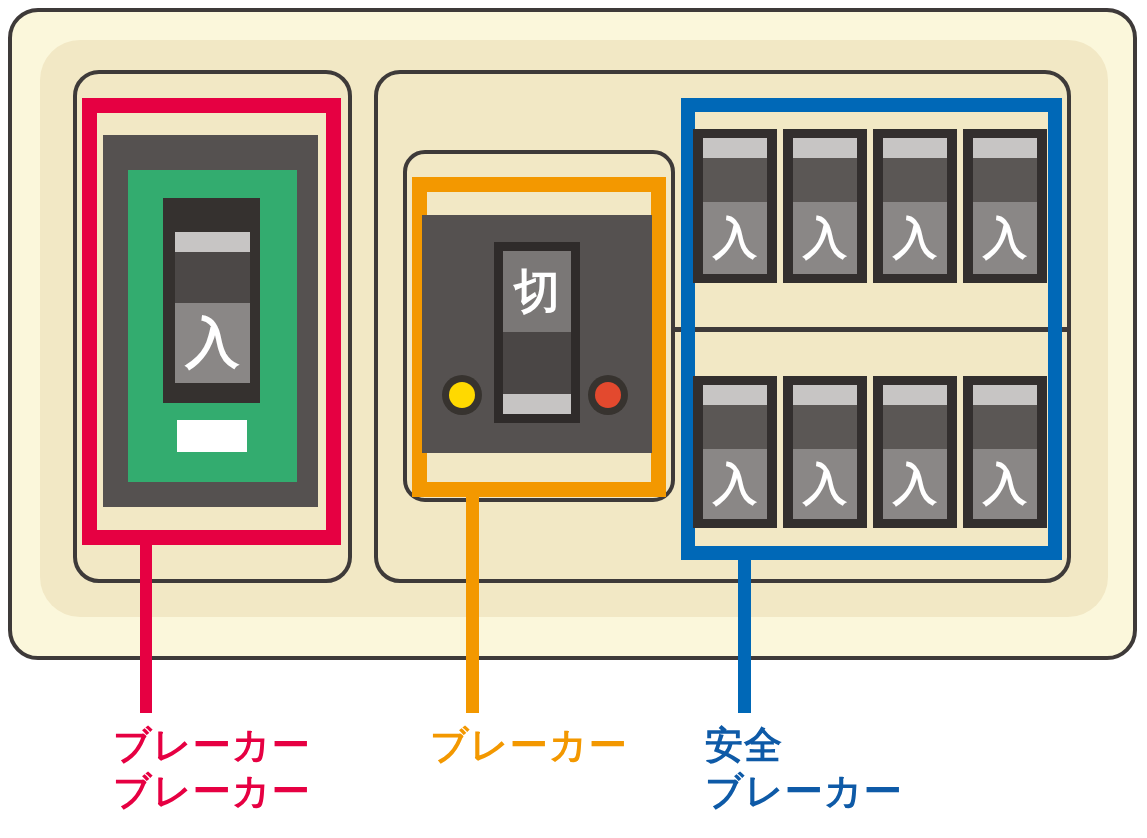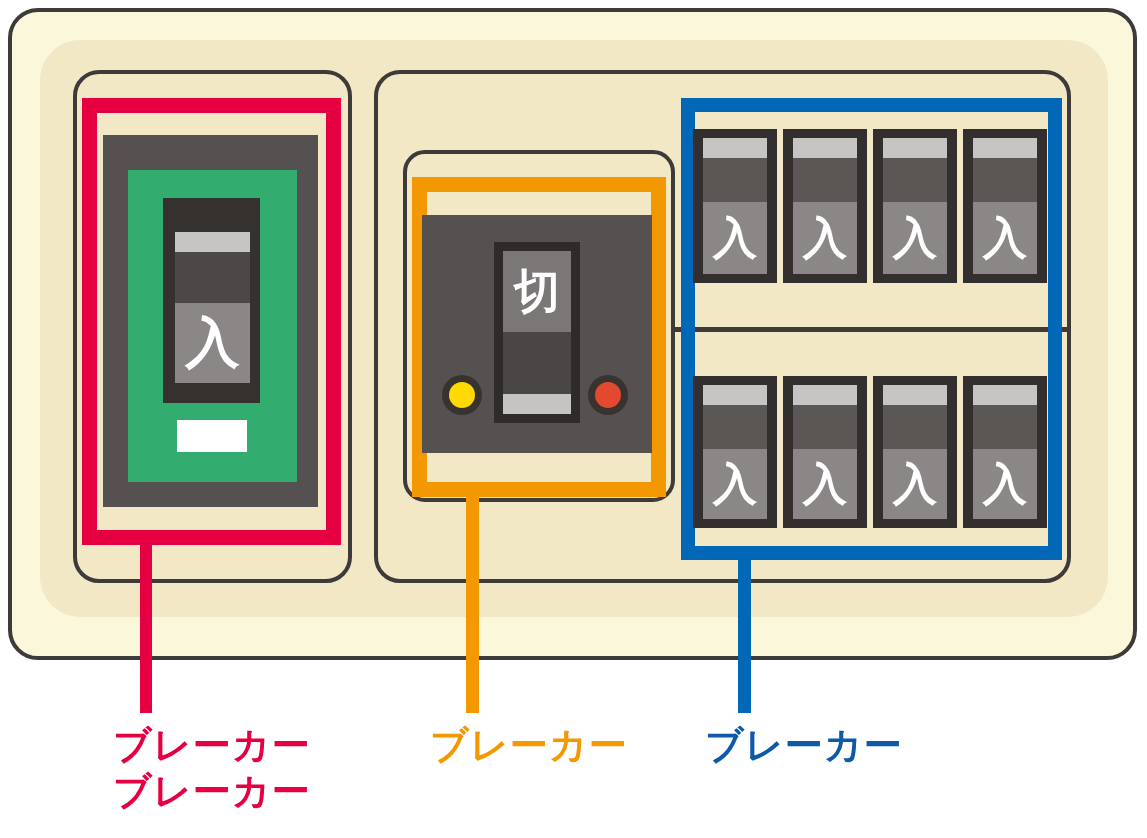--- a/index.html
+++ b/index.html
@@ -160,16 +160,17 @@
   <div class="abs leader leader-blue"></div>
 
   <div class="abs cap cap-red">
     <div>ブレーカー</div>
     <div>ブレーカー</div>
   </div>
   <div class="abs cap cap-orange">
     <div>ブレーカー</div>
   </div>
   <div class="abs cap cap-blue">
+    <div>安全</div>
     <div>ブレーカー</div>
   </div>
 
 </div>
 
 </body></html>

